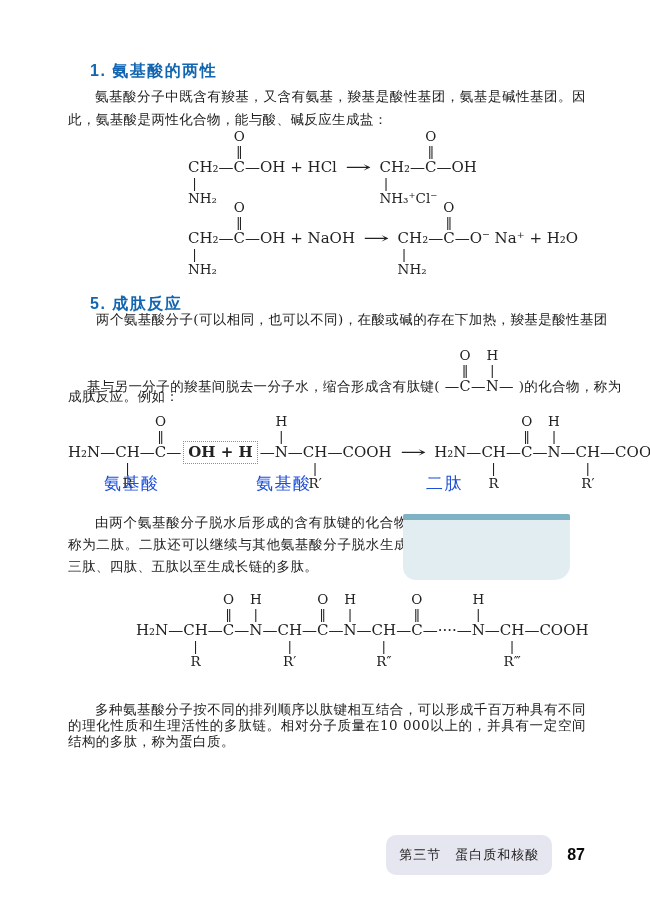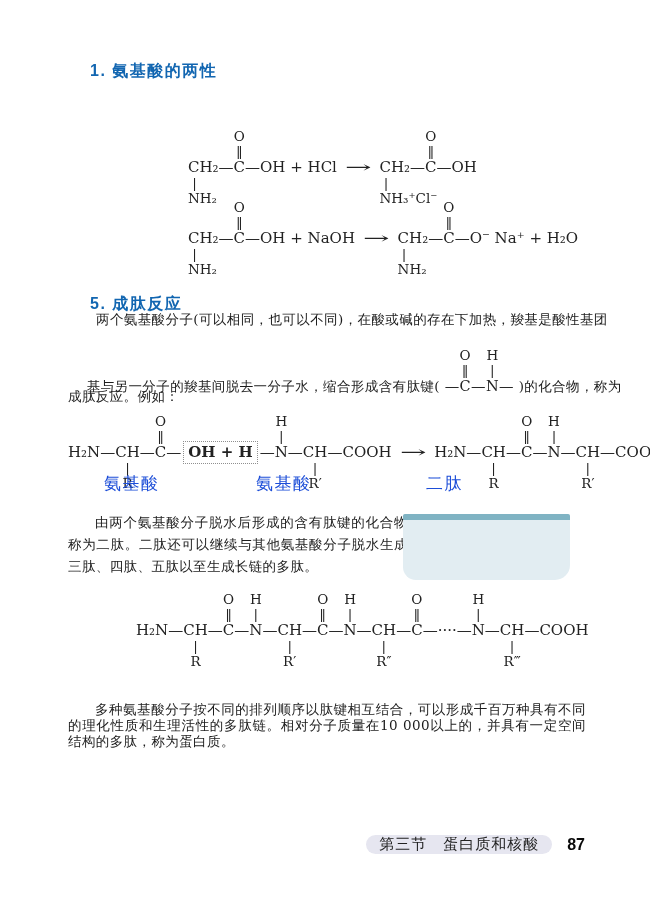--- a/index.html
+++ b/index.html
@@ -25,31 +25,32 @@
   .eqlabel{position:absolute;font-size:17px;letter-spacing:1.5px;color:#1d4ed8;}
   
   .vocab{position:absolute;left:403px;top:514px;width:167px;height:66px;
          background:var(--c-vocab-bg,#e2edf2);border-radius:3px 3px 15px 13px;}
   .vocab .bar{height:6px;background:var(--c-vocab-accent,#7fb3c3);border-radius:2px 2px 0 0;}
   .vocab .items{padding:8px 0 0 13px;font-size:12.5px;line-height:21px;color:#2a2a2a;}
   .vocab .en{margin-left:7px;}
   
   .footer{position:absolute;left:68px;top:835px;width:517px;display:flex;
           justify-content:flex-end;align-items:center;gap:15px;}
-  .pill{background:var(--c-pill,#e6e6f0);border-radius:10px;padding:0 13px;
-        font-size:15px;letter-spacing:1px;color:#222;}
+  .pill{background:var(--c-pill,#e6e6f0);border-radius:10px;padding:11px 13px;
+        font-size:13px;letter-spacing:1px;color:#222;}
   .pagenum{font-family:"Liberation Sans",sans-serif;font-weight:bold;font-size:16px;color:#0a0a0a;}
 </style>
 </head>
 <body>
 
 <div class="page">
 
   <div class="h-blue" style="left:90px;top:61px">1. 氨基酸的两性</div>
 
+  <div class="para" style="left:68px;top:85px;width:518px">氨基酸分子中既含有羧基，又含有氨基，羧基是酸性基团，氨基是碱性基团。因此，氨基酸是两性化合物，能与酸、碱反应生成盐：</div>
 
   <div class="struct" style="left:188px;top:158px"><span class="tok bleft"><span>CH₂</span><span class="b2"> |
 NH₂</span></span><span class="tok"><span>—</span></span><span class="tok"><span>C</span><span class="t2">O
 ‖</span></span><span class="tok"><span>—OH + HCl</span></span><span class="tok arr"><span>→</span></span><span class="tok bleft"><span>CH₂</span><span class="b2"> |
 NH₃⁺Cl⁻</span></span><span class="tok"><span>—</span></span><span class="tok"><span>C</span><span class="t2">O
 ‖</span></span><span class="tok"><span>—OH</span></span></div>
 
   <div class="struct" style="left:188px;top:229px"><span class="tok bleft"><span>CH₂</span><span class="b2"> |
 NH₂</span></span><span class="tok"><span>—</span></span><span class="tok"><span>C</span><span class="t2">O
 ‖</span></span><span class="tok"><span>—OH + NaOH</span></span><span class="tok arr"><span>→</span></span><span class="tok bleft"><span>CH₂</span><span class="b2"> |

